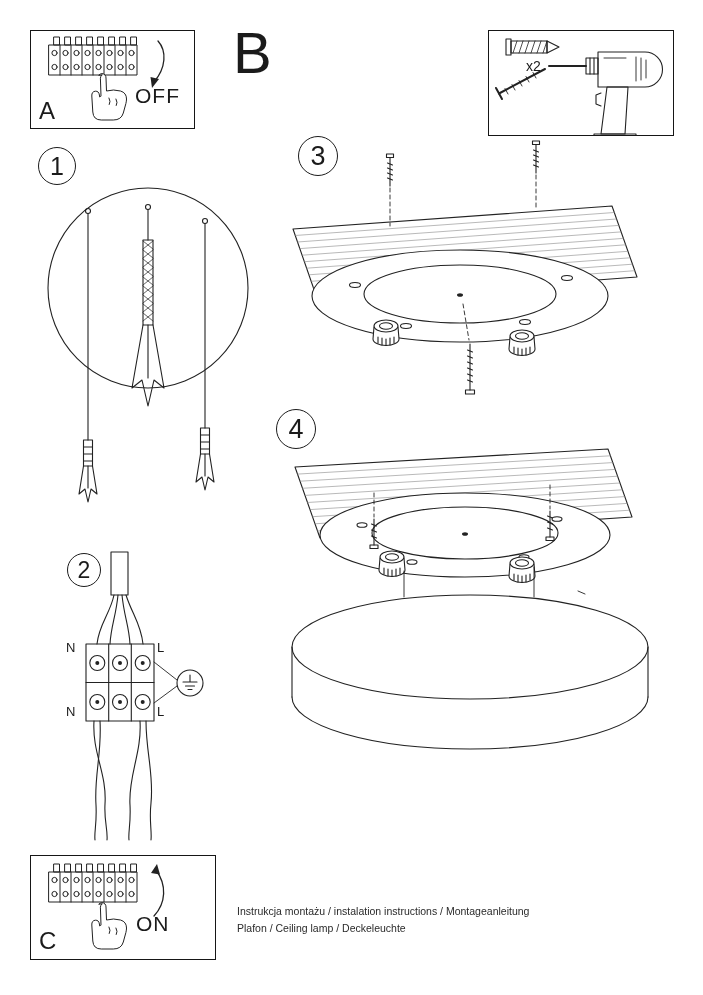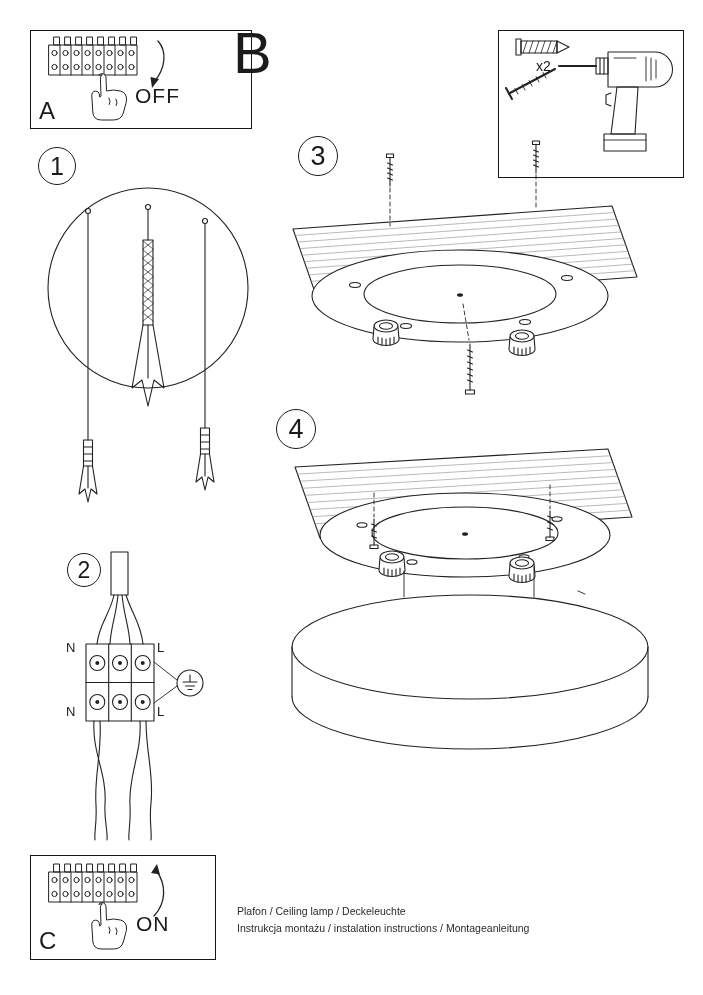--- a/index.html
+++ b/index.html
@@ -39,21 +39,21 @@
       </g>
       <g id="socket">
         <path d="M-12,1 L-13,13 A13,6.5 0 0 0 13,13 L12,1" fill="#ffffff"></path>
         <ellipse cx="0" cy="0" rx="12" ry="6" fill="#ffffff"></ellipse>
         <ellipse cx="0" cy="0" rx="6.5" ry="3.2"></ellipse>
         <path d="M-8,11 V17 M-4,12 V19 M0,13 V19.5 M4,12 V19 M8,11 V17"></path>
       </g>
     </defs>
   </svg>
 
-  <div class="panel" style="left:30px;top:30px;width:222px;height:99px">
+  <div class="panel" style="left:30px;top:30px;width:165px;height:99px">
     <svg class="ill" style="left:0;top:0" width="186" height="99">
       <g stroke="#222" stroke-width="1" fill="none" stroke-linecap="round" stroke-linejoin="round">
         <g transform="translate(16,6)">
           <rect x="7" y="0" width="5.5" height="8"></rect>
             <rect x="18" y="0" width="5.5" height="8"></rect>
           <rect x="29" y="0" width="5.5" height="8"></rect>
             <rect x="40" y="0" width="5.5" height="8"></rect>
           <rect x="51" y="0" width="5.5" height="8"></rect>
             <rect x="62" y="0" width="5.5" height="8"></rect>
           <rect x="73" y="0" width="5.5" height="8"></rect>
@@ -86,21 +86,21 @@
           <polygon points="128,48 121,57 119.5,46" fill="#222" stroke="none"></polygon>
         </g>
       </g>
     </svg>
     <span class="t state" style="left:104px;top:53px">OFF</span>
     <span class="t panel-letter" style="left:8px;bottom:3px">A</span>
   </div>
 
   <span class="t letter-big" style="left:233px;top:24px">B</span>
 
-  <div class="panel" style="left:498px;top:30px;width:186px;height:148px">
+  <div class="panel" style="left:488px;top:30px;width:186px;height:106px">
     <svg class="ill" style="left:0;top:0" width="186" height="130">
       <g stroke="#222" stroke-width="1.1" fill="none" stroke-linecap="round" stroke-linejoin="round">
         <g>
           <rect x="17" y="8" width="5" height="16"></rect>
           <rect x="22" y="10" width="36" height="12"></rect>
           <path stroke-width="0.8" d="M28,10 L24,22 M34,10 L30,22 M40,10 L36,22 M46,10 L42,22 M52,10 L48,22 M58,10 L54,22"></path>
           <polygon points="58,10 70,16 58,22"></polygon>
         </g>
         <g>
           <line x1="7" y1="57" x2="13" y2="68" stroke-width="2"></line>
@@ -293,17 +293,17 @@
           <path d="M123,60 C135,47 136,29 125,14"></path>
           <polygon points="120,17 126,8 129,18.5" fill="#222" stroke="none"></polygon>
         </g>
       </g>
     </svg>
     <span class="t state" style="left:105px;top:56px">ON</span>
     <span class="t panel-letter" style="left:8px;bottom:4px">C</span>
   </div>
 
   <div class="t" style="left:237px;top:903px">
+    <span class="footer-line">Instrukcja montażu / instalation instructions / Montageanleitung</span>
     <span class="footer-line">Plafon / Ceiling lamp / Deckeleuchte</span>
-    <span class="footer-line">Instrukcja montażu / instalation instructions / Montageanleitung</span>
   </div>
 
 </div>
 
 </body></html>

